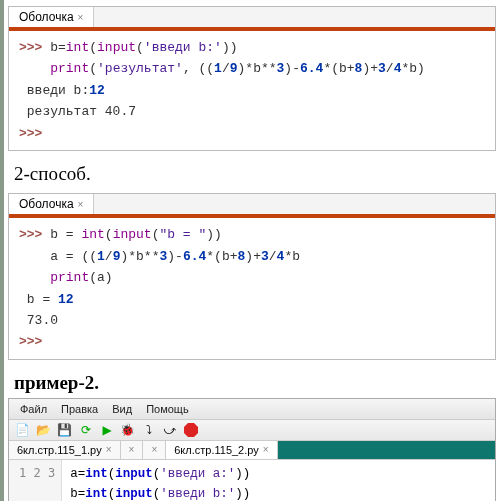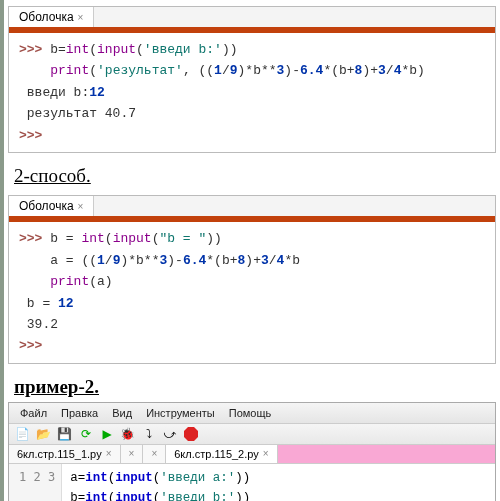--- a/index.html
+++ b/index.html
@@ -9,21 +9,21 @@
       width: 500px;
       border-left: 4px solid #8a9a8a;
     }
     .code-box {
       border: 1px solid #bbb;
       margin: 6px 4px;
       background: #fff;
     }
     .tab-row {
       display: flex;
-      border-bottom: 6px solid #c2410c;
+      border-bottom: 4px solid #c2410c;
       background: #f4f4f4;
     }
     .tab {
       padding: 3px 10px;
       font-size: 12px;
       background: #fff;
       border-right: 1px solid #ccc;
       display: flex;
       align-items: center;
       gap: 4px;
@@ -33,26 +33,25 @@
       padding: 6px 10px;
       font-family: Consolas, "Courier New", monospace;
       font-size: 13px;
       line-height: 1.65;
       color: #333;
       white-space: pre;
     }
     .prompt { color: #a0504a; font-weight: bold; }
     .fn { color: #8b008b; }
     .num { color: #0033aa; font-weight: bold; }
-    .str { color: #0f766e; }
+    .str { color: #4c1d95; }
     .heading {
       font-family: "Times New Roman", serif;
       font-size: 19px;
       padding: 6px 10px 2px 10px;
-      text-decoration: underline;
     }
     .heading.underline { font-weight: bold; }
     
     .editor-wrap {
       border: 1px solid #aaa;
       margin: 2px 4px;
     }
     .menu-bar {
       display: flex;
       background: linear-gradient(#f5f5f5, #e5e5e5);
@@ -73,21 +72,21 @@
       gap: 5px;
       align-items: center;
     }
     .tool-icon {
       width: 16px; height: 16px;
       display: flex; align-items: center; justify-content: center;
       font-size: 12px;
     }
     .file-tabs {
       display: flex;
-      background: #f9a8d4;
+      background: #0f766e;
       border-bottom: 1px solid #ccc;
       font-size: 11px;
     }
     .file-tab {
       padding: 3px 8px;
       border-right: 1px solid #ccc;
       display: flex;
       align-items: center;
       gap: 4px;
       background: #f8f8f8;
@@ -139,32 +138,31 @@
   <div class="tab-row">
     <div class="tab">
       <span>Оболочка</span>
       <span class="tab-close">×</span>
     </div>
   </div>
   <div class="code-content"><span class="prompt">&gt;&gt;&gt;</span><span> b = </span><span class="fn">int</span><span>(</span><span class="fn">input</span><span>(</span><span class="str">"b = "</span><span>))</span>
 <span>    </span><span>a = ((</span><span class="num">1</span><span>/</span><span class="num">9</span><span>)*b**</span><span class="num">3</span><span>)-</span><span class="num">6.4</span><span>*(b+</span><span class="num">8</span><span>)+</span><span class="num">3</span><span>/</span><span class="num">4</span><span>*b</span>
 <span>    </span><span class="fn">print</span><span>(a)</span>
 <span> b = </span><span class="num">12</span>
-<span> 39.2</span>
+<span> 73.0</span>
 <span class="prompt">&gt;&gt;&gt;</span></div>
 </div>
 
 <div class="heading underline">пример-2.</div>
 
 <div class="editor-wrap">
   <div class="menu-bar">
     <div class="menu-item">Файл</div>
     <div class="menu-item">Правка</div>
     <div class="menu-item">Вид</div>
-    <div class="menu-item">Инструменты</div>
     <div class="menu-item">Помощь</div>
   </div>
   <div class="toolbar">
     <span class="tool-icon">📄</span>
     <span class="tool-icon">📂</span>
     <span class="tool-icon">💾</span>
     <span class="tool-icon" style="color:#0a0">⟳</span>
     <span class="tool-icon" style="color:#0a0">▶</span>
     <span class="tool-icon">🐞</span>
     <span class="tool-icon">⤵</span>

